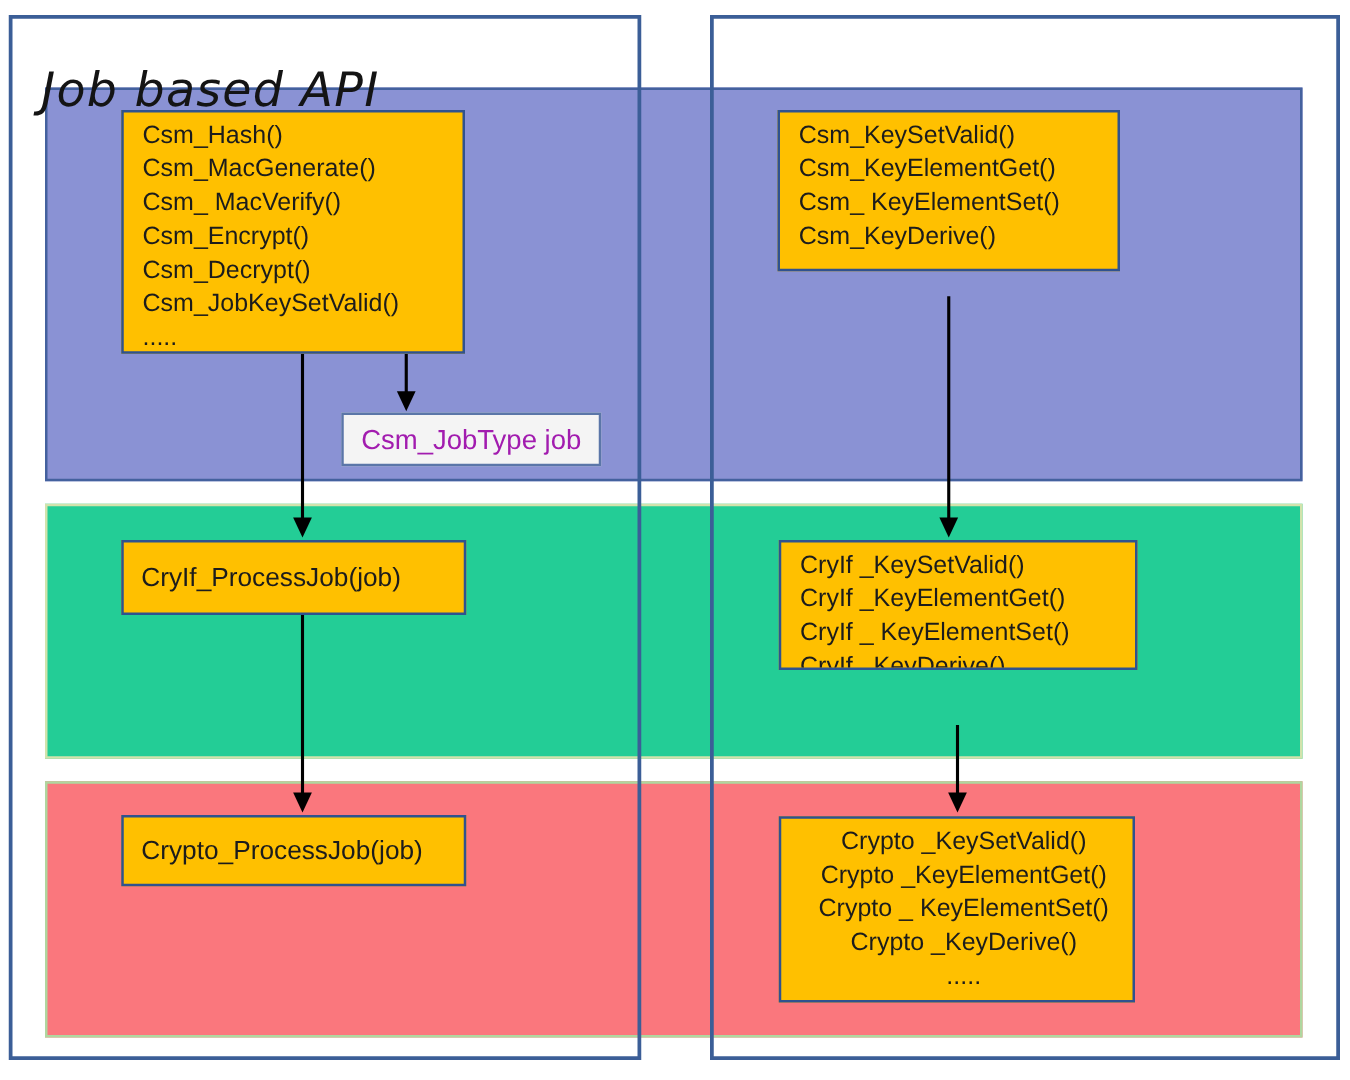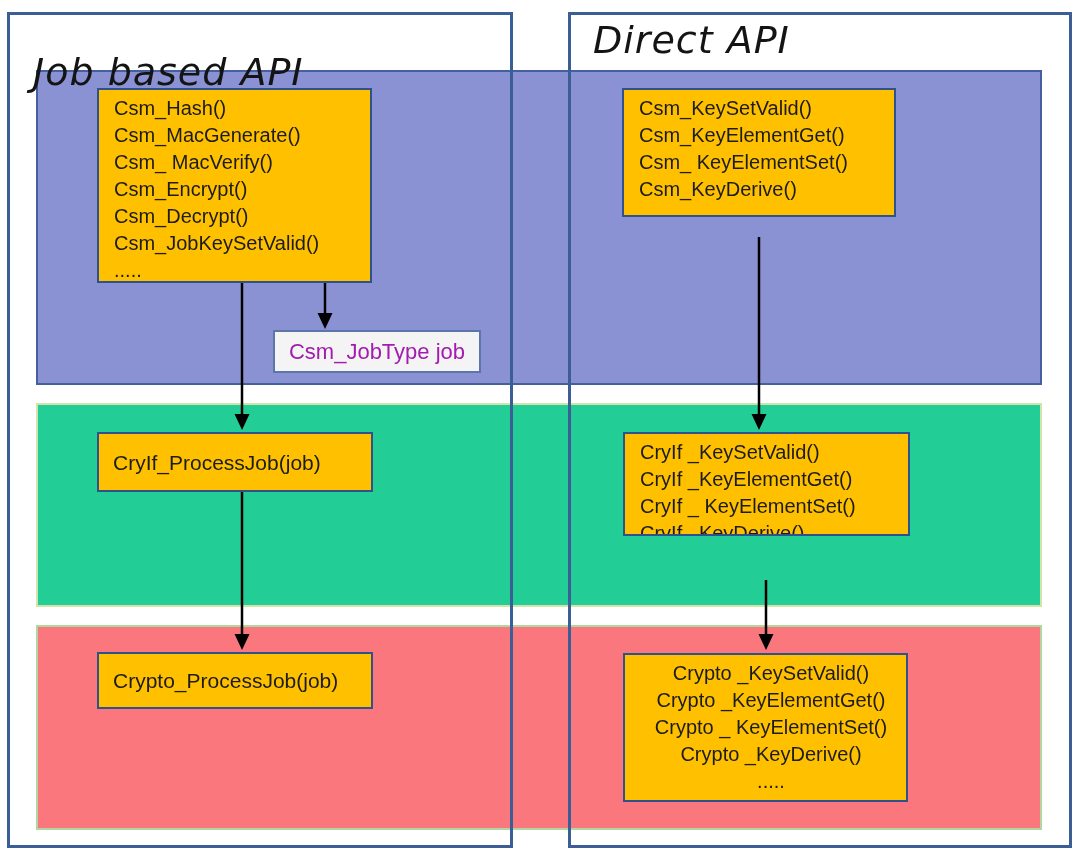--- a/index.html
+++ b/index.html
@@ -102,21 +102,20 @@
         <line x1="766" y1="580" x2="766" y2="635"></line>
         <polygon points="766,650 758.5,634 773.5,634" stroke="none"></polygon>
       </g>
     </g>
   </svg>
 
   <div class="group group-left"></div>
   <div class="group group-right"></div>
 
   <div class="title title-left">Job based API</div>
-  <div class="title title-right">Direct API</div>
 
   <div class="fnbox multiline box-csm-left">Csm_Hash()
 Csm_MacGenerate()
 Csm_ MacVerify()
 Csm_Encrypt()
 Csm_Decrypt()
 Csm_JobKeySetValid()
 .....</div>
   <div class="jobtype">Csm_JobType job</div>
   <div class="fnbox single box-cryif-left">CryIf_ProcessJob(job)</div>

